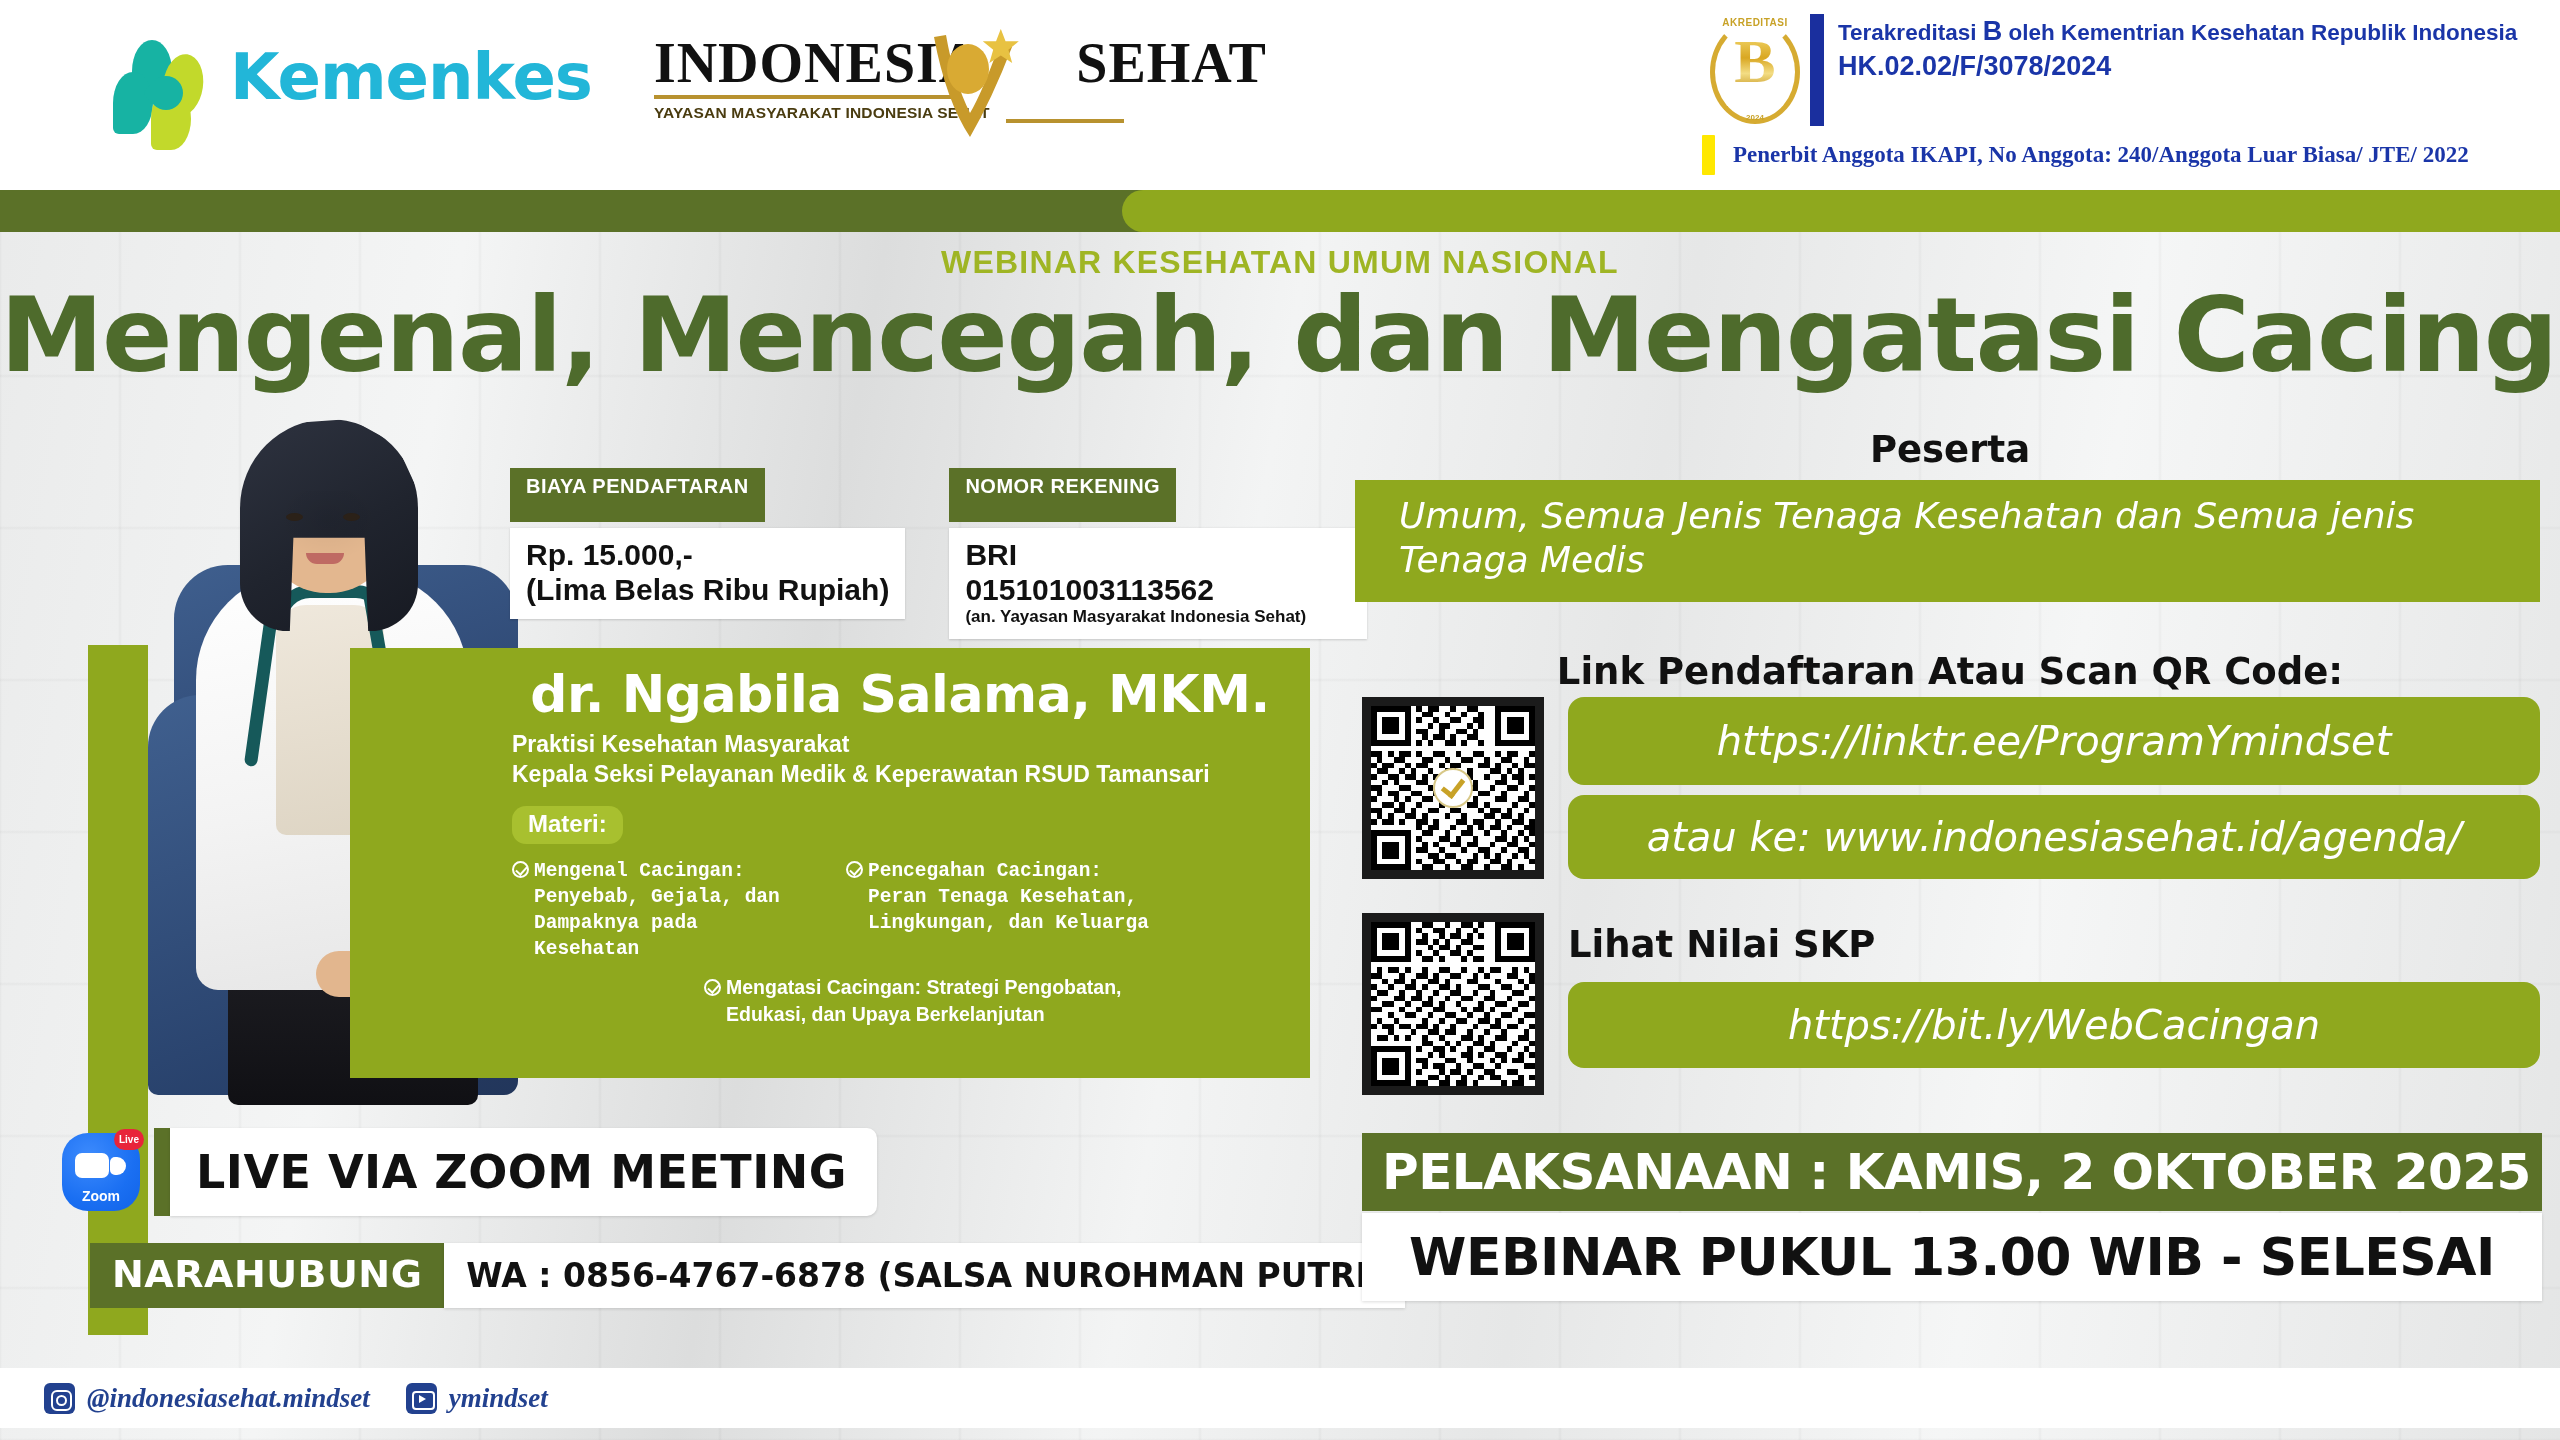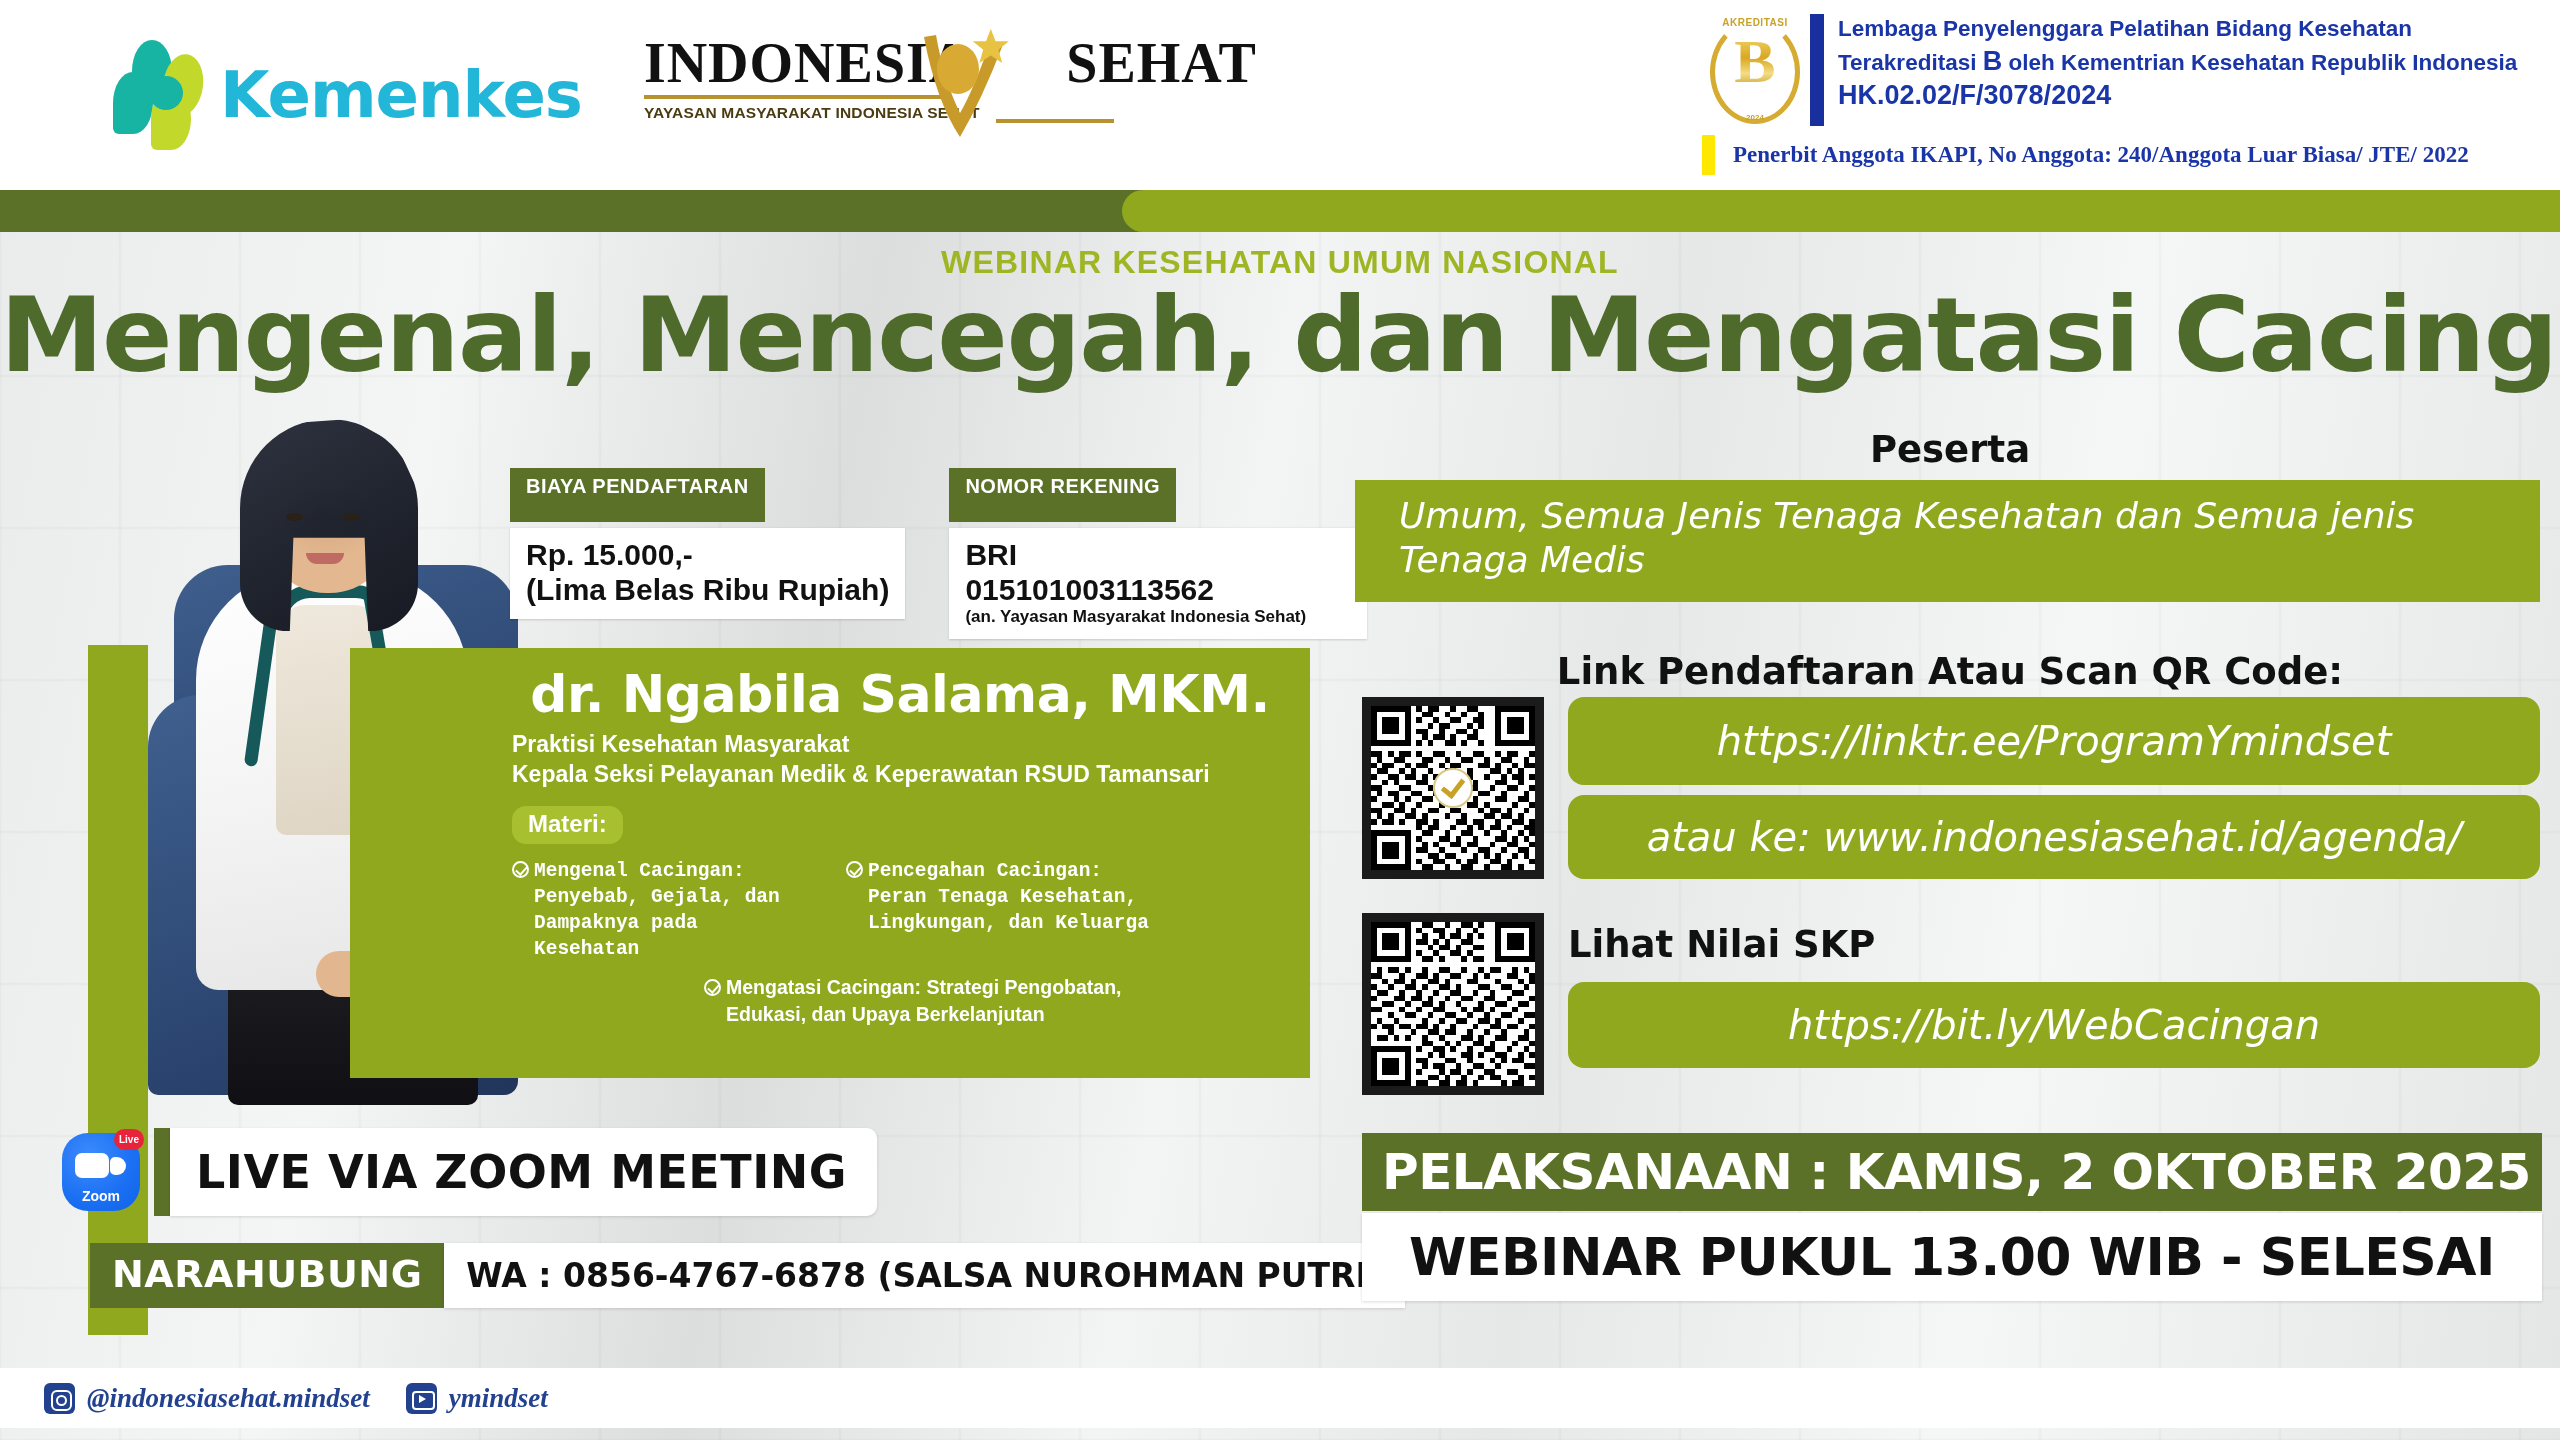--- a/index.html
+++ b/index.html
@@ -21,21 +21,21 @@
         rgba(0,0,0,0.03) 0px, rgba(0,0,0,0.0) 2px, rgba(0,0,0,0.0) 150px, rgba(0,0,0,0.03) 152px),
       linear-gradient(100deg,#e9eaea 0%, #f4f5f5 18%, #dcdddd 33%, #f3f4f4 48%, #e6e7e7 62%, #f5f6f6 78%, #e4e5e5 100%);
   }
 
   
   .header {
     position:absolute; left:0; top:0; width:2560px; height:190px;
     background:#ffffff;
     display:flex; align-items:center;
   }
-  .logo-kemenkes { display:flex; align-items:center; margin-left:105px; }
+  .logo-kemenkes { display:flex; align-items:flex-start; margin-left:105px;gap:10px; }
   .kem-mark { position:relative; width:105px; height:110px; }
   .kem-mark span { position:absolute; border-radius:50% 50% 50% 6px; }
   .kp1 { width:40px; height:62px; background:#17b3a3; left:27px; top:0; border-radius:50% 50% 8px 50%; }
   .kp2 { width:40px; height:62px; background:#c2d92b; left:58px; top:14px; border-radius:50% 50% 50% 8px; transform:rotate(8deg); }
   .kp3 { width:40px; height:62px; background:#17b3a3; left:8px; top:32px; border-radius:8px 50% 50% 50%; }
   .kp4 { width:40px; height:62px; background:#c2d92b; left:46px; top:48px; border-radius:50% 8px 50% 50%; }
   .kp5 { width:34px; height:34px; background:#17b3a3; left:44px; top:36px; border-radius:6px; transform:rotate(45deg); }
   .kem-text { font-size:64px; font-weight:bold; color:#22b6d8; letter-spacing:-1px; margin-left:10px;
               font-family:"DejaVu Sans", sans-serif; }
 
@@ -319,21 +319,20 @@
       <div class="accred-row1">
         <div class="yellow-bar" style="height:112px"></div>
         <div class="badge-b">
           <div class="wreath"></div>
           <div class="akred">AKREDITASI</div>
           <div class="bletter">B</div>
           <div class="yr">2024</div>
         </div>
         <div class="blue-bar" style="height:112px"></div>
         <div class="accred-text">
-          <div class="l1">Lembaga Penyelenggara Pelatihan Bidang Kesehatan</div>
           <div class="l2"><span>Terakreditasi </span><b>B</b><span> oleh Kementrian Kesehatan Republik Indonesia</span></div>
           <div class="l3">HK.02.02/F/3078/2024</div>
         </div>
       </div>
       <div class="accred-row2">
         <div class="yellow-bar" style="height:40px"></div>
         <div class="txt">Penerbit Anggota IKAPI, No Anggota: 240/Anggota Luar Biasa/ JTE/ 2022</div>
       </div>
     </div>
   </div>

